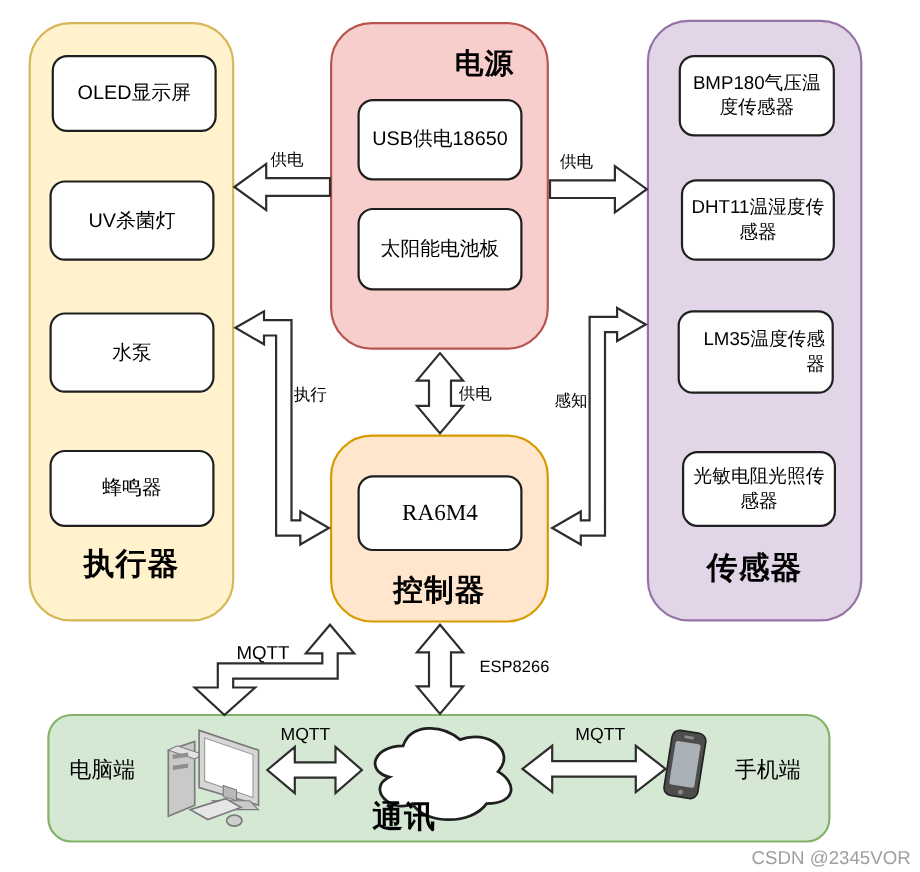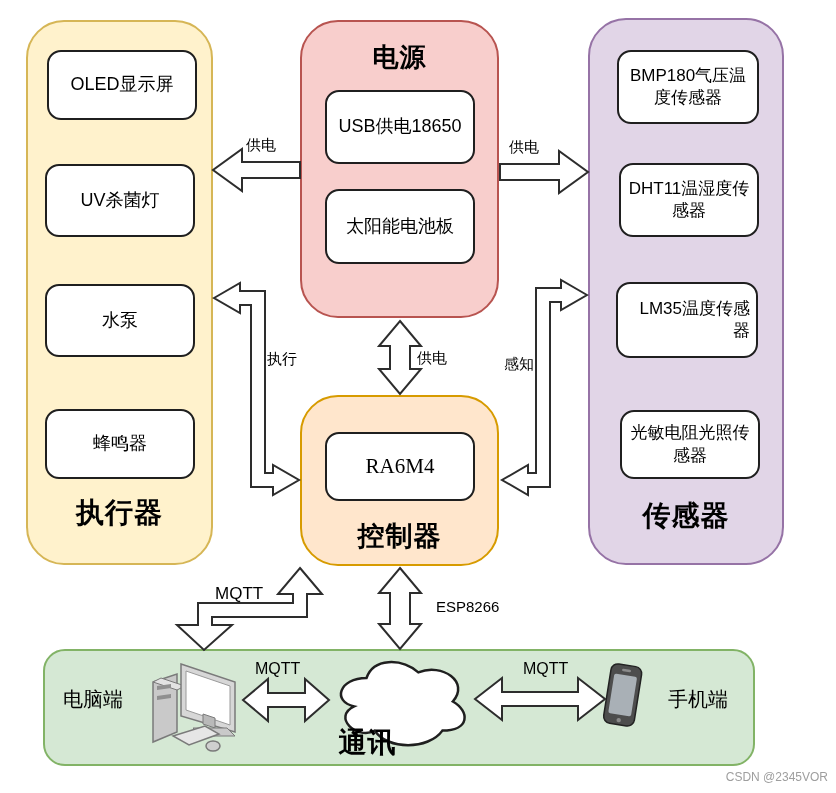--- a/index.html
+++ b/index.html
@@ -7,40 +7,40 @@
     position:relative;width:836px;height:793px;background:#ffffff;overflow:hidden;
     font-family:"Liberation Sans",sans-serif;color:#000;
   }
   .grp{position:absolute;box-sizing:border-box;border:2px solid;border-radius:38px;}
   .grp.actuators{left:26px;top:20px;width:187px;height:545px;background:#FFF2CC;border-color:#D6B656;}
   .grp.power{left:300px;top:20px;width:199px;height:298px;background:#F8CECC;border-color:#B85450;}
   .grp.sensors{left:588px;top:18px;width:196px;height:547px;background:#E1D5E7;border-color:#9673A6;}
   .grp.controller{left:300px;top:395px;width:199px;height:171px;background:#FFE6CC;border-color:#D79B00;}
   .grp.comm{left:43px;top:649px;width:712px;height:117px;background:#D5E8D4;border-color:#82B366;border-radius:22px;}
   .grp-title{position:absolute;text-align:center;font-weight:700;z-index:5;letter-spacing:1px;}
-  .t-power{left:300px;top:40px;width:199px;font-size:26px;}
+  .t-power{left:300px;top:40px;width:199px;font-size:26px;padding-left:41px;}
   .t-actuators{left:26px;top:494px;width:187px;font-size:28px;}
   .t-sensors{left:588px;top:497px;width:196px;font-size:28px;}
   .t-controller{left:300px;top:518px;width:199px;font-size:27px;}
   .t-comm{left:43px;top:724px;width:649px;font-size:28px;}
   .node{
     position:absolute;box-sizing:border-box;background:#ffffff;border:2px solid #1f1f1f;
     border-radius:14px;display:flex;align-items:center;justify-content:center;
     text-align:center;font-size:18px;line-height:1.3;z-index:4;padding:18px 6px;
   }
   .node.small{font-size:17px;}
   .node.chip{font-family:"Liberation Serif",serif;font-size:21px;}
   .lbl{position:absolute;font-size:15px;z-index:6;white-space:nowrap;}
   .arrows{position:absolute;left:0;top:0;z-index:3;pointer-events:none;}
   .arrows polygon{fill:#ffffff;stroke:#2d2d2d;stroke-width:2;stroke-linejoin:miter;}
   .commtxt{position:absolute;font-size:20px;z-index:6;white-space:nowrap;}
   .cloud-wrap{position:absolute;left:332px;top:653px;width:140px;height:100px;z-index:4;}
   .cloud-text{position:absolute;left:332px;top:678px;width:140px;text-align:center;font-size:15px;line-height:1.35;z-index:5;}
   .icon{position:absolute;z-index:4;}
-  .watermark{position:absolute;right:8px;top:770px;font-size:12px;color:#9e9e9e;z-index:7;}
+  .watermark{position:absolute;right:8px;top:770px;font-size:17px;color:#9e9e9e;z-index:7;}
 </style>
 </head>
 <body>
 
 <div class="canvas">
 
   <div class="grp actuators"></div>
   <div class="grp power"></div>
   <div class="grp sensors"></div>
   <div class="grp controller"></div>

